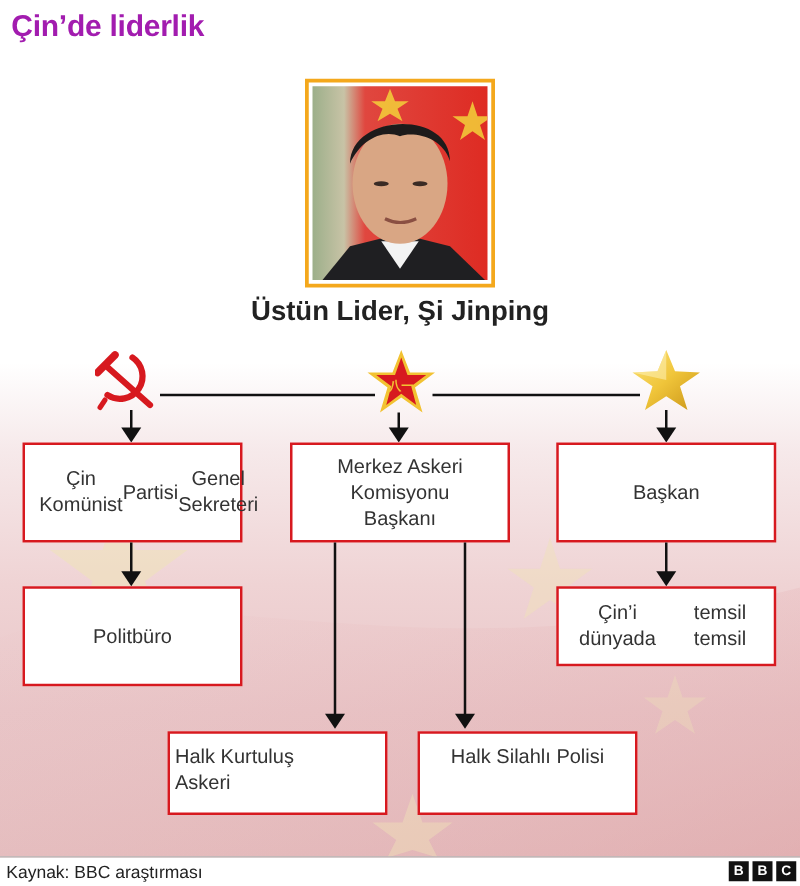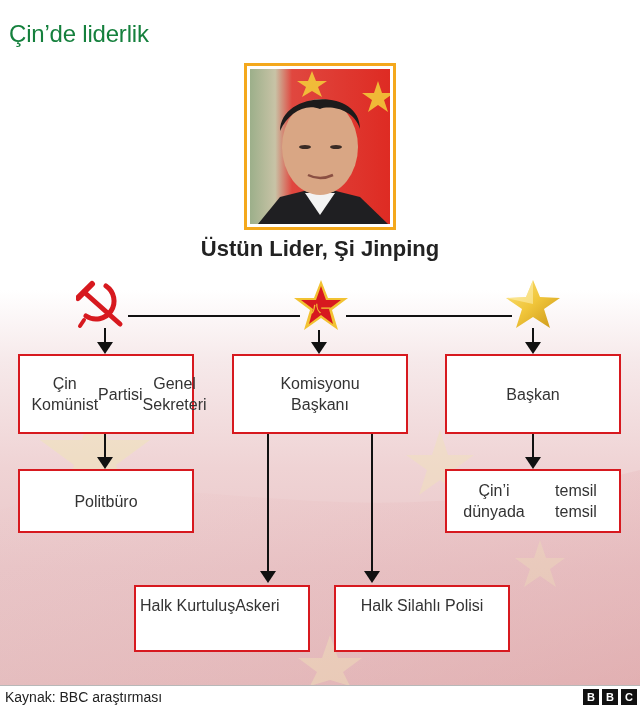--- a/index.html
+++ b/index.html
@@ -1,19 +1,19 @@
 <!DOCTYPE html>
 <html><head>
 <meta charset="utf-8">
 <style>
   * { box-sizing: border-box; margin: 0; padding: 0; }
   html, body { width: 640px; height: 709px; overflow: hidden; background: #ffffff; }
   body { position: relative; font-family: "Liberation Sans", "DejaVu Sans", sans-serif; color: #333; }
 
-  .title { position: absolute; left: 9px; top: 20px; font-size: 24px; font-weight: 400; color: #15803d; letter-spacing: -0.2px; }
+  .title { position: absolute; left: 9px; top: 8px; font-size: 24px; font-weight: 700; color: #a21caf; letter-spacing: -0.2px; }
 
   .bg { position: absolute; left: 0; top: 290px; width: 640px; height: 396px; overflow: hidden;
         background: linear-gradient(180deg, #ffffff 0%, #f6e9ea 18%, #efd3d4 45%, #e9c7c9 70%, #e6c3c4 100%); }
   .bg svg { position: absolute; left: 0; top: 0; }
 
   .portrait { position: absolute; left: 244px; top: 63px; width: 152px; height: 167px; border: 3px solid #f4a81c; background: #fff; padding: 3px; }
   .portrait-inner { width: 100%; height: 100%; overflow: hidden; position: relative; background: linear-gradient(90deg, #9caf8a 0%, #c8c3a6 18%, #e0473f 30%, #de2b23 100%); }
 
   .leader-label { position: absolute; left: 180px; top: 236px; width: 280px; text-align: center; font-size: 22px; font-weight: 600; color: #222; }
 
@@ -113,50 +113,51 @@
 <div class="vline" style="left:532px; top:328px; height:16px;"></div>
 <div class="arrowhead" style="left:525px; top:342px;"></div>
 
 <div class="box" style="left:18px; top:354px; width:176px; height:80px; flex-direction:row;padding-left:30px;">
   <span>Çin Komünist</span>
   <span>Partisi</span>
   <span>Genel Sekreteri</span>
 </div>
 
 <div class="box" style="left:232px; top:354px; width:176px; height:80px; flex-direction:column;">
+  <span>Merkez Askeri</span>
   <span>Komisyonu</span>
   <span>Başkanı</span>
 </div>
 
 <div class="box" style="left:445px; top:354px; width:176px; height:80px;">
   <span>Başkan</span>
 </div>
 
 <div class="vline" style="left:104px; top:434px; height:24px;"></div>
 <div class="arrowhead" style="left:97px; top:457px;"></div>
 
 <div class="vline" style="left:532px; top:434px; height:24px;"></div>
 <div class="arrowhead" style="left:525px; top:457px;"></div>
 
 <div class="vline" style="left:267px; top:434px; height:138px;"></div>
 <div class="arrowhead" style="left:260px; top:571px;"></div>
 
 <div class="vline" style="left:371px; top:434px; height:138px;"></div>
 <div class="arrowhead" style="left:364px; top:571px;"></div>
 
-<div class="box" style="left:18px; top:469px; width:176px; height:64px;">
+<div class="box" style="left:18px; top:469px; width:176px; height:80px;">
   <span>Politbüro</span>
 </div>
 
 <div class="box" style="left:445px; top:469px; width:176px; height:64px; ">
   <span>Çin’i dünyada</span>
   <span>temsil temsil</span>
 </div>
 
-<div class="box top-align" style="left:134px; top:585px; width:176px; height:67px; flex-direction:row; justify-content:flex-start;">
+<div class="box top-align" style="left:134px; top:585px; width:176px; height:67px; flex-direction:column; justify-content:flex-start;">
   <span>Halk Kurtuluş</span>
   <span>Askeri</span>
 </div>
 
 <div class="box top-align" style="left:334px; top:585px; width:176px; height:67px; justify-content:center;">
   <span>Halk Silahlı Polisi</span>
 </div>
 
 <div class="footer-line"></div>
 <div class="source">Kaynak: BBC araştırması</div>

